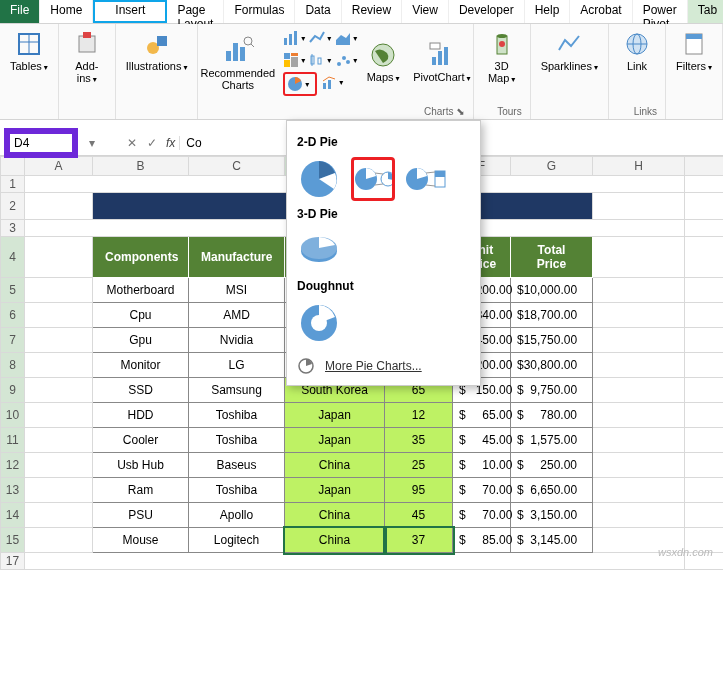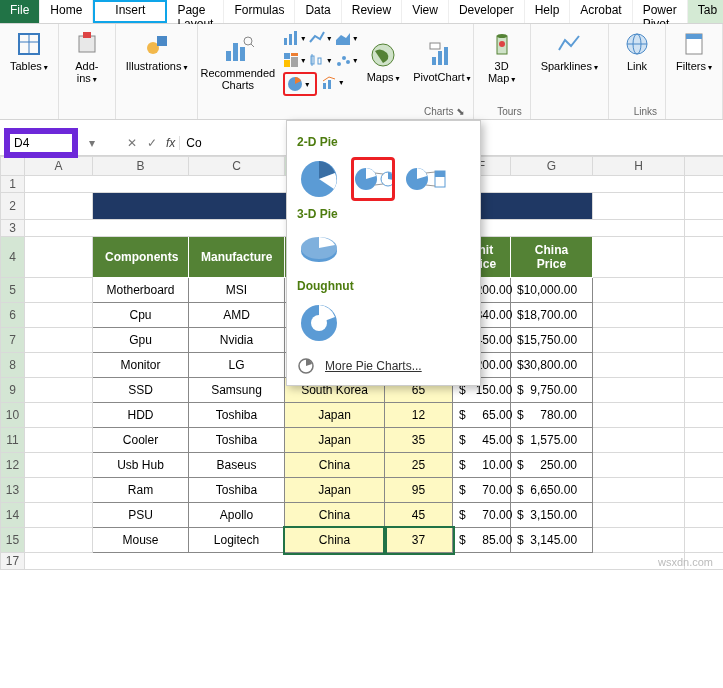--- a/index.html
+++ b/index.html
@@ -33,35 +33,35 @@
   .grid { border-collapse:collapse; table-layout:fixed; width:723px;}
   .grid th, .grid td { border:1px solid #d9d9d9; font-size:12px; }
   .colhead th { background:#f3f3f3; color:#555; font-weight:400; text-align:center; padding:2px 0; }
   .rowhead { background:#f3f3f3; color:#555; text-align:center; width:24px; font-weight:400;}
   .colhead .sel { background:#d4e6d4;}
   .rowhead.sel { background:#d4e6d4;}
   
   .titlecell { background:#1f3864; color:#fff; font-weight:700; text-align:center; padding:6px 0; font-size:15px;}
   .hdrcell { background:#548235; color:#fff; font-weight:700; text-align:center; padding:6px 12px; border:1px solid #fff !important;}
   .datacell { background:#fff; text-align:center; padding:5px 2px; border:1px solid #888 !important;}
-  .datacell.sel { background:#fef9c3;}
+  .datacell.sel { background:#bef264;}
   .money { text-align:left; padding-left:6px; white-space:pre;}
   
   .selection-border { outline:2px solid #217346;}
   
   
   .dropdown { position:absolute; left:286px; top:96px; width:195px; background:#fff; border:1px solid #ccc; box-shadow:3px 3px 8px rgba(0,0,0,0.25); z-index:10; padding:8px 10px 10px;}
-  .dropdown h4 { font-size:12px; font-weight:700; color:#4d7c0f; margin:6px 0 8px; }
+  .dropdown h4 { font-size:12px; font-weight:700; color:#000000; margin:6px 0 8px; }
   .pierow { display:flex; gap:10px; align-items:center;}
   .pieopt { width:44px; height:44px; display:flex; align-items:center; justify-content:center; cursor:pointer;}
   .pieopt.hilite { border:3px solid #ed2024; border-radius:4px;}
   .more { display:flex; align-items:center; gap:10px; margin-top:12px; cursor:pointer; color:#333;}
   .more span { text-decoration:underline;}
   
-  .watermark { position:absolute; right:10px; bottom:2px; color:#bbb; font-size:11px;}
+  .watermark { position:absolute; right:10px; bottom:12px; color:#bbb; font-size:11px;font-style:italic;}
   .wrapper{position:relative;}
 </style>
 </head>
 <body>
 
 <div class="wrapper">
 
 <div class="tabs">
   <div class="tab file">File</div>
   <div class="tab">Home</div>
@@ -358,21 +358,21 @@
           <td></td>
         </tr>
         <tr>
           <td class="rowhead sel">4</td>
           <td></td>
           <td class="hdrcell">Components</td>
           <td class="hdrcell">Manufacture</td>
           <td class="hdrcell"></td>
           <td class="hdrcell">ntity</td>
           <td class="hdrcell">Unit Price</td>
-          <td class="hdrcell">China Price</td>
+          <td class="hdrcell">Total Price</td>
           <td></td>
           <td></td>
         </tr>
         <tr>
           <td class="rowhead sel">5</td>
           <td></td>
           <td class="datacell">Motherboard</td>
           <td class="datacell">MSI</td>
           <td class="datacell"></td>
           <td class="datacell" style="text-align: right; padding-right: 6px;">0</td>

